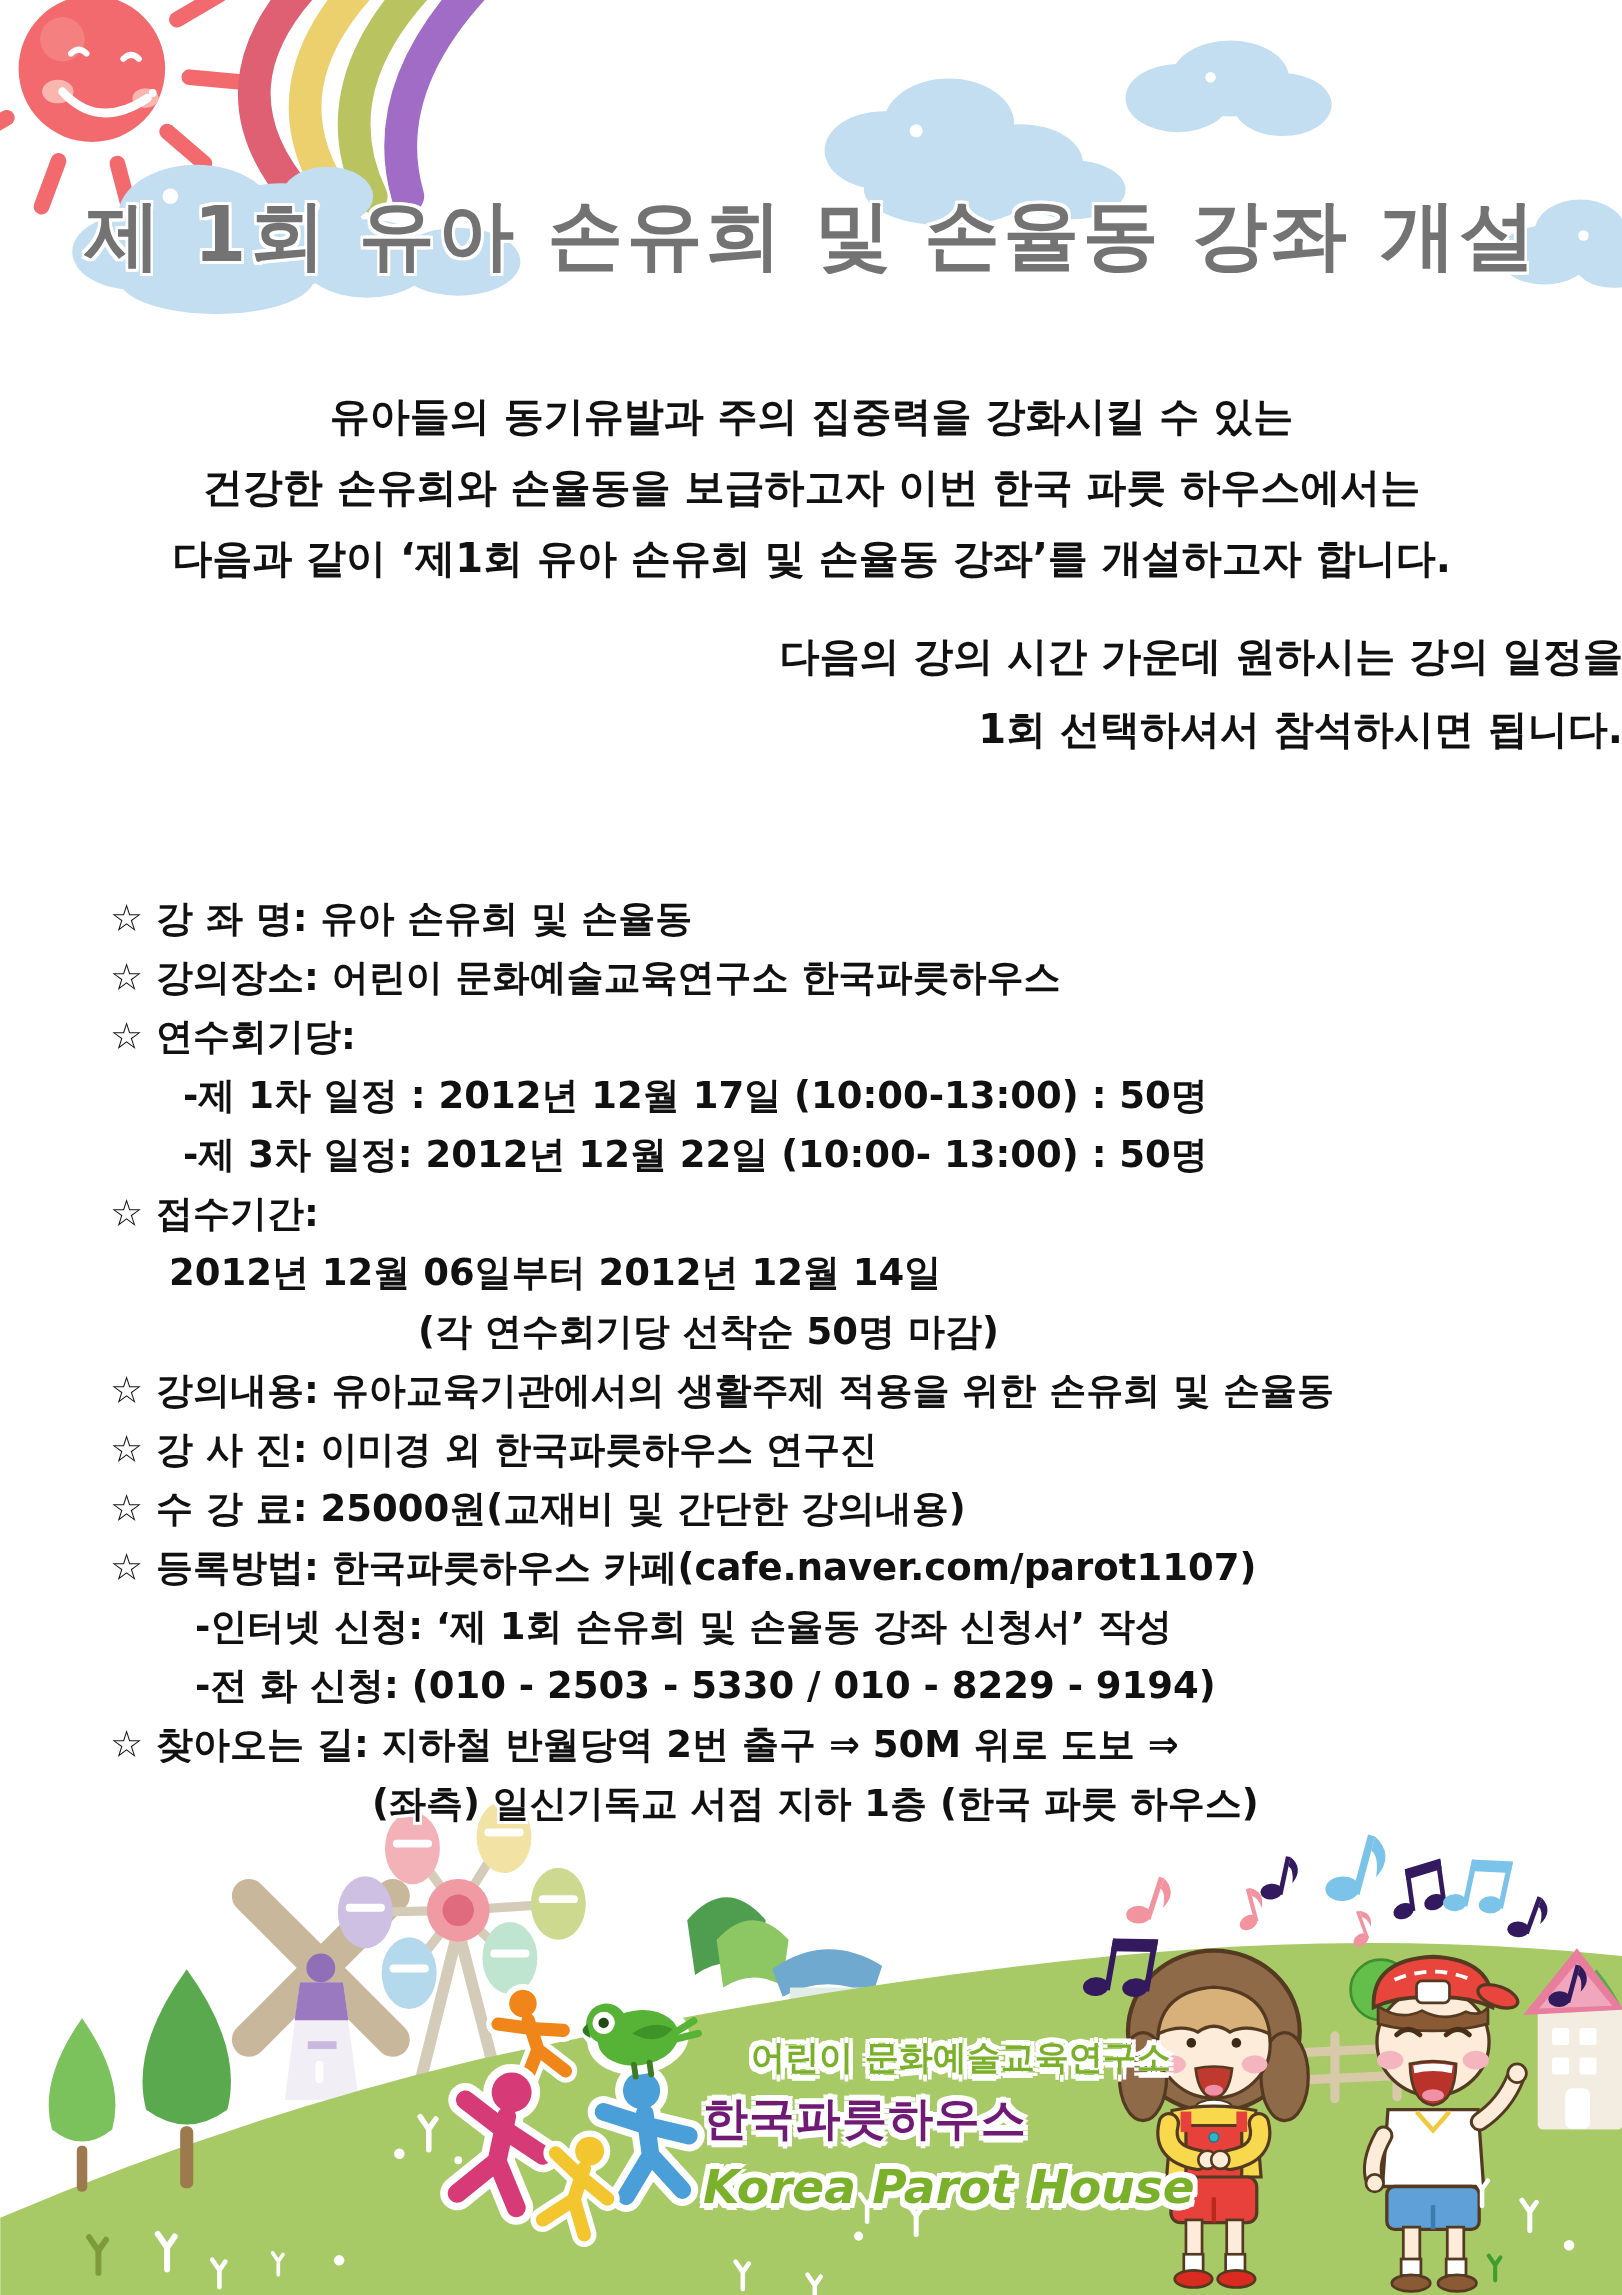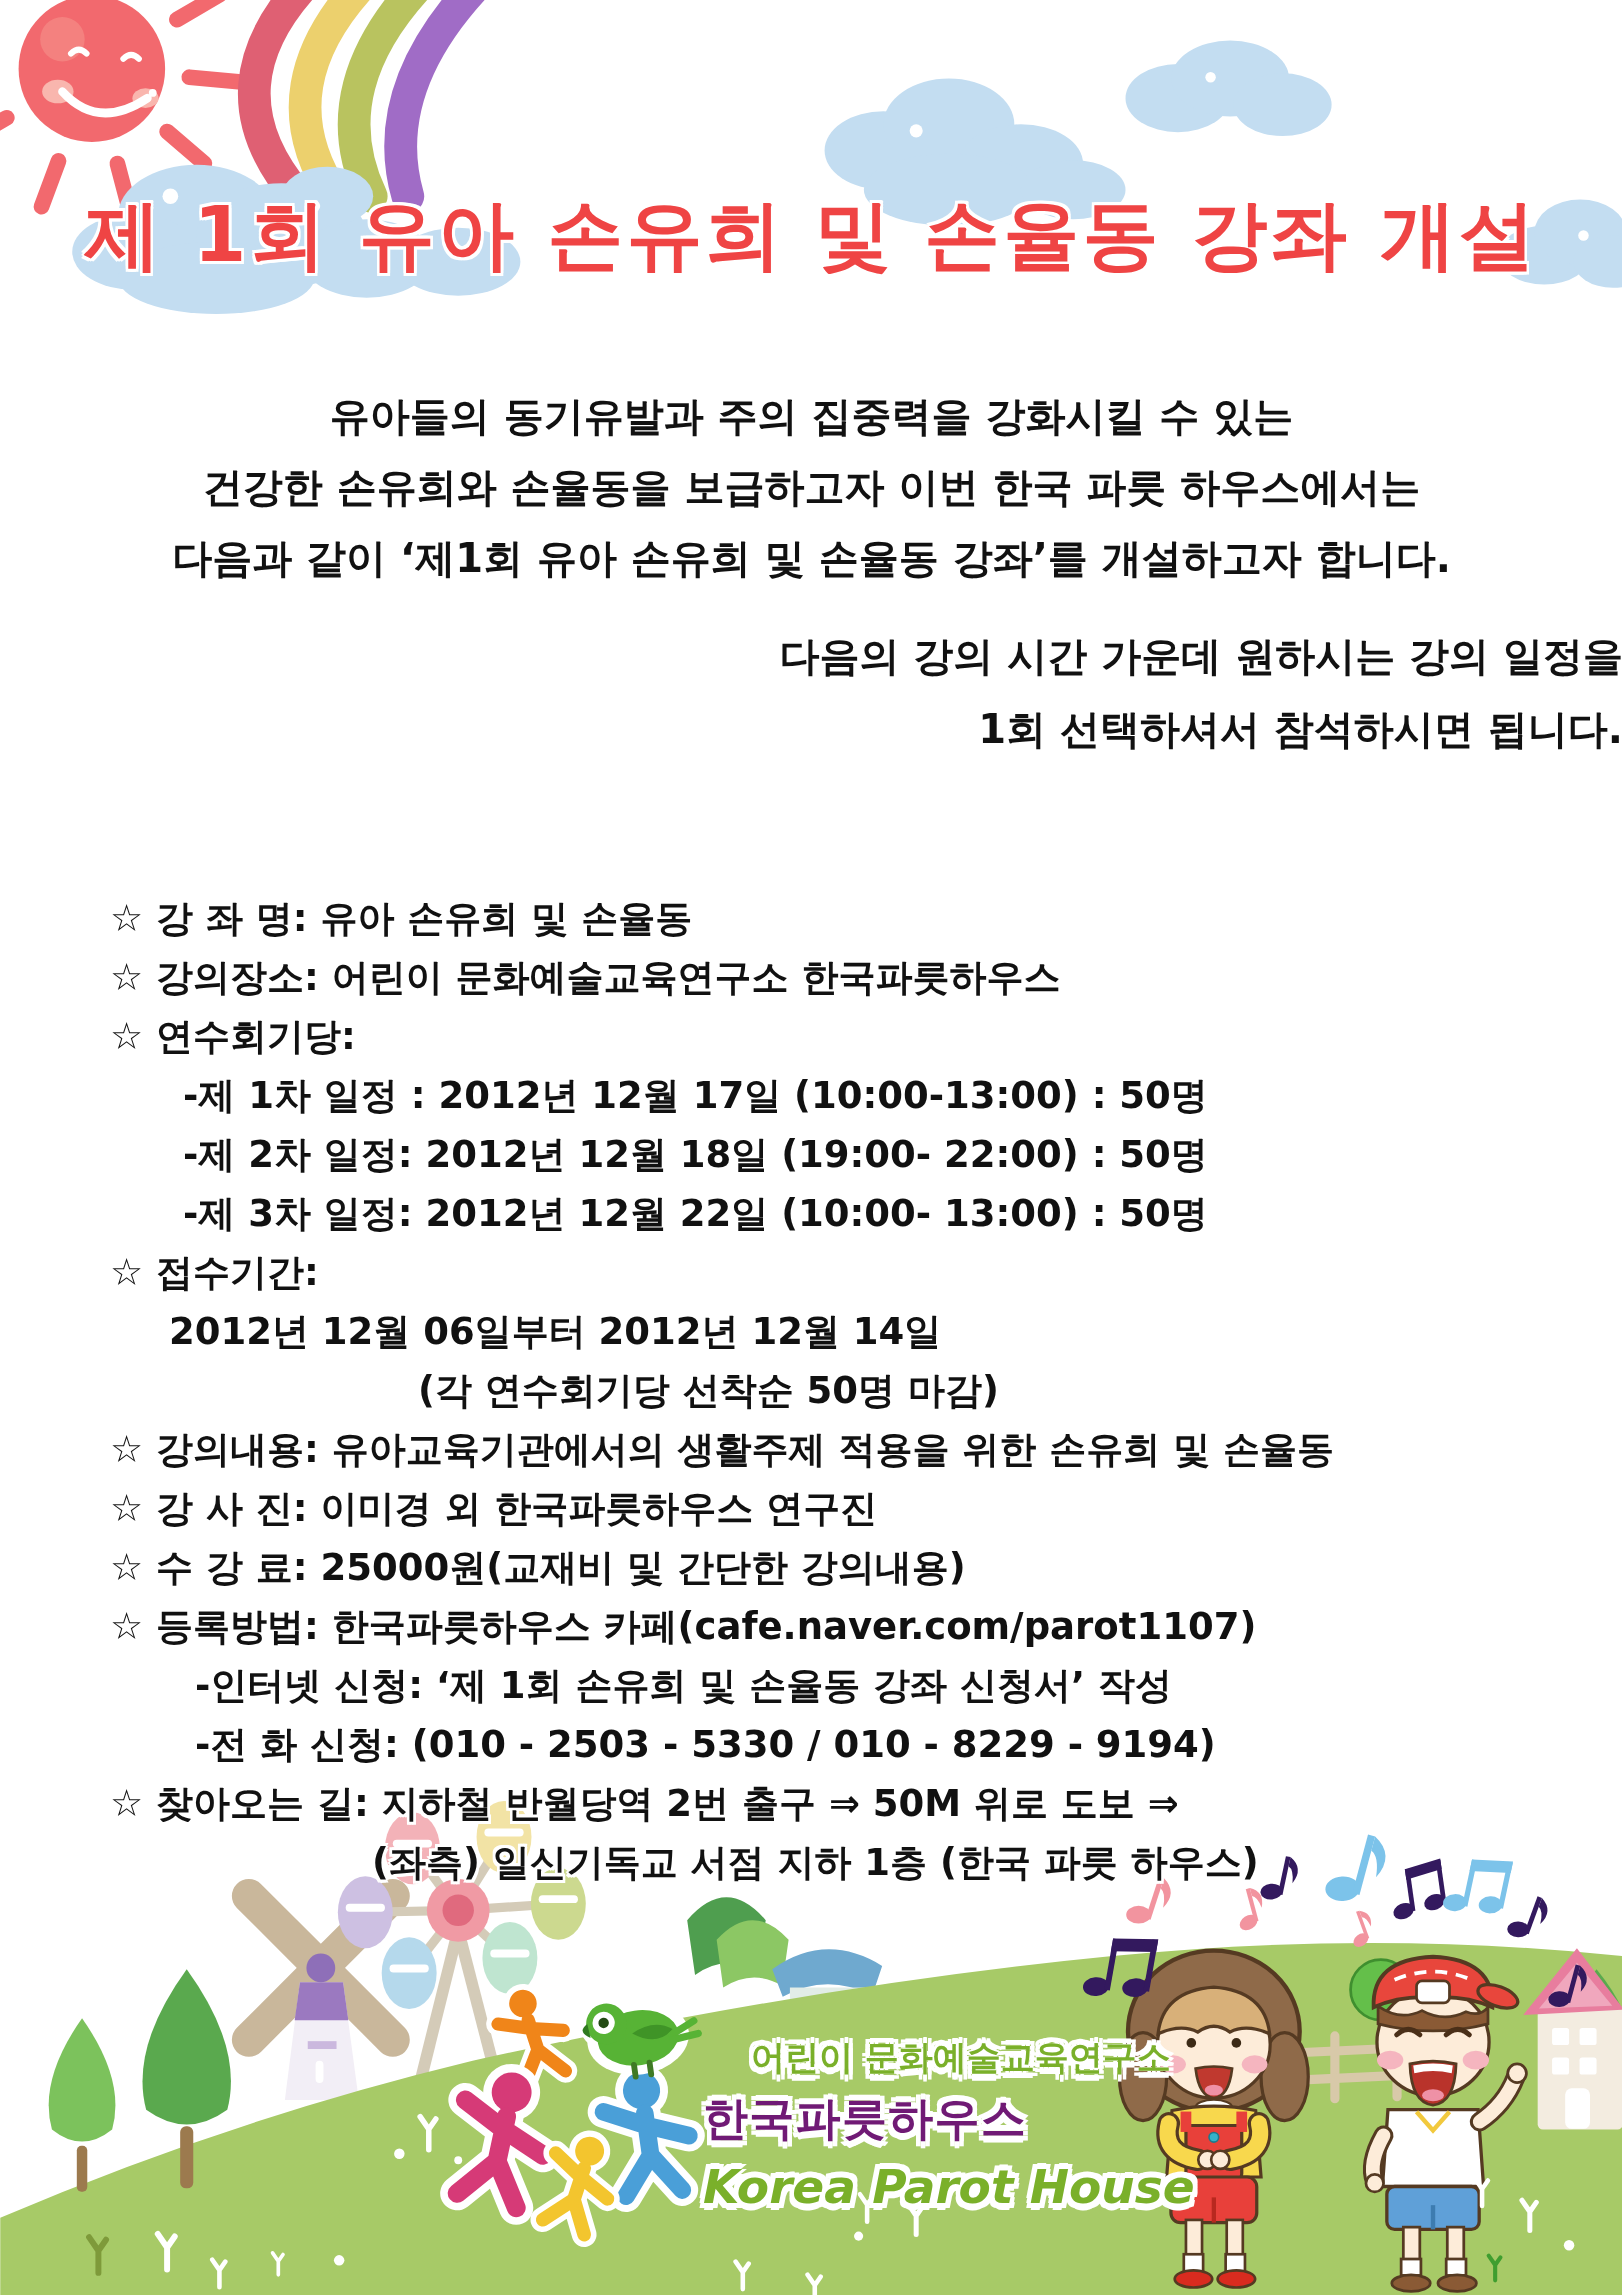--- a/index.html
+++ b/index.html
@@ -3,21 +3,21 @@
 <meta charset="utf-8">
 <style>
   html,body{margin:0;padding:0;background:#888;}
   .poster{
     position:relative;width:1623px;height:2295px;background:#ffffff;overflow:hidden;
     font-family:"DejaVu Sans","Liberation Sans",sans-serif;color:#111;font-weight:700;
   }
   .bg{position:absolute;left:0;top:0;width:1623px;height:2295px;}
   .txt{position:absolute;left:0;width:100%;margin:0;z-index:2;}
   .title{
-    top:185px;text-align:center;font-size:76px;font-weight:800;letter-spacing:3.3px;color:#ef4444;
+    top:185px;text-align:center;font-size:76px;font-weight:800;letter-spacing:3.3px;color:#737373;
   }
   .intro{top:381px;text-align:center;font-size:40px;line-height:71px;}
   .guide{top:620px;text-align:right;font-size:40px;line-height:73px;}
   .details{position:absolute;top:889px;left:110px;right:26px;z-index:2;font-size:37px;}
   .dline{height:59px;display:flex;align-items:center;white-space:nowrap;}
   .i1{padding-left:73px;}
   .i2{padding-left:308px;}
   .i3{padding-left:59px;}
   .i4{padding-left:262px;}
   .i5{padding-left:85px;}
@@ -359,21 +359,20 @@
   <div class="txt guide">
     <div>다음의 강의 시간 가운데 원하시는 강의 일정을</div>
     <div>1회 선택하셔서 참석하시면 됩니다.</div>
   </div>
 
   <div class="details">
     <div class="dline">☆ 강 좌 명: 유아 손유희 및 손율동</div>
     <div class="dline">☆ 강의장소: 어린이 문화예술교육연구소 한국파릇하우스</div>
     <div class="dline">☆ 연수회기당:</div>
     <div class="dline i1">-제 1차 일정 : 2012년 12월 17일 (10:00-13:00) : 50명</div>
-    <div class="dline i1">-제 2차 일정: 2012년 12월 18일 (19:00- 22:00) : 50명</div>
     <div class="dline i1">-제 3차 일정: 2012년 12월 22일 (10:00- 13:00) : 50명</div>
     <div class="dline">☆ 접수기간:</div>
     <div class="dline i3">2012년 12월 06일부터 2012년 12월 14일</div>
     <div class="dline i2">(각 연수회기당 선착순 50명 마감)</div>
     <div class="dline">☆ 강의내용: 유아교육기관에서의 생활주제 적용을 위한 손유희 및 손율동</div>
     <div class="dline">☆ 강 사 진: 이미경 외 한국파릇하우스 연구진</div>
     <div class="dline">☆ 수 강 료: 25000원(교재비 및 간단한 강의내용)</div>
     <div class="dline">☆ 등록방법: 한국파릇하우스 카페(cafe.naver.com/parot1107)</div>
     <div class="dline i5">-인터넷 신청: ‘제 1회 손유희 및 손율동 강좌 신청서’ 작성</div>
     <div class="dline i5">-전 화  신청: (010 - 2503 - 5330 / 010 - 8229 - 9194)</div>

